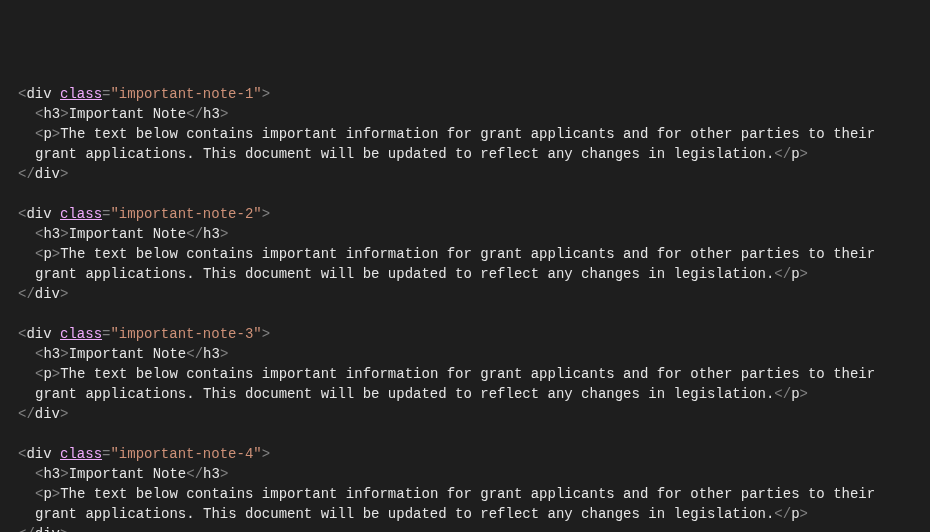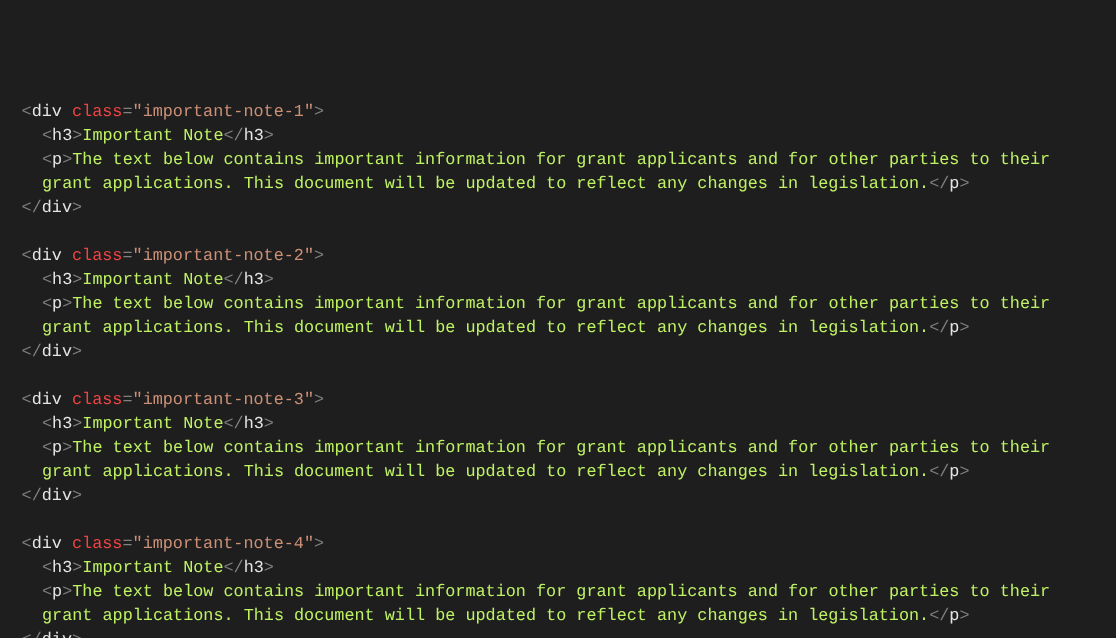--- a/index.html
+++ b/index.html
@@ -14,23 +14,23 @@
     word-wrap: break-word;
     width: 930px;
     height: 532px;
     overflow: hidden;
   }
   .line { display: block; }
   .indent { padding-left: 17px; }
   .wrap { padding-left: 17px; }
   .p  { color: #808080; }   
   .tg { color: #e5e5e5; }   
-  .an { color: #ef4444; }   
+  .an { color: #f0abfc; text-decoration: underline; }   
   .av { color: #ce9178; }   
-  .tx { color: #bef264; }   
+  .tx { color: #e5e5e5; }   
   .blank { height: 20px; }
 </style>
 </head>
 <body>
 
 
 
 <div id="root"><div class="line"><span class="p">&lt;</span><span class="tg">div</span> <span class="an">class</span><span class="p">=</span><span class="av">"important-note-1"</span><span class="p">&gt;</span></div><div class="line indent"><span class="p">&lt;</span><span class="tg">h3</span><span class="p">&gt;</span><span class="tx">Important Note</span><span class="p">&lt;/</span><span class="tg">h3</span><span class="p">&gt;</span></div><div class="line indent"><span class="p">&lt;</span><span class="tg">p</span><span class="p">&gt;</span><span class="tx">The text below contains important information for grant applicants and for other parties to their</span></div><div class="line wrap"><span class="tx">grant applications. This document will be updated to reflect any changes in legislation.</span><span class="p">&lt;/</span><span class="tg">p</span><span class="p">&gt;</span></div><div class="line"><span class="p">&lt;/</span><span class="tg">div</span><span class="p">&gt;</span></div><div class="line blank"></div><div class="line"><span class="p">&lt;</span><span class="tg">div</span> <span class="an">class</span><span class="p">=</span><span class="av">"important-note-2"</span><span class="p">&gt;</span></div><div class="line indent"><span class="p">&lt;</span><span class="tg">h3</span><span class="p">&gt;</span><span class="tx">Important Note</span><span class="p">&lt;/</span><span class="tg">h3</span><span class="p">&gt;</span></div><div class="line indent"><span class="p">&lt;</span><span class="tg">p</span><span class="p">&gt;</span><span class="tx">The text below contains important information for grant applicants and for other parties to their</span></div><div class="line wrap"><span class="tx">grant applications. This document will be updated to reflect any changes in legislation.</span><span class="p">&lt;/</span><span class="tg">p</span><span class="p">&gt;</span></div><div class="line"><span class="p">&lt;/</span><span class="tg">div</span><span class="p">&gt;</span></div><div class="line blank"></div><div class="line"><span class="p">&lt;</span><span class="tg">div</span> <span class="an">class</span><span class="p">=</span><span class="av">"important-note-3"</span><span class="p">&gt;</span></div><div class="line indent"><span class="p">&lt;</span><span class="tg">h3</span><span class="p">&gt;</span><span class="tx">Important Note</span><span class="p">&lt;/</span><span class="tg">h3</span><span class="p">&gt;</span></div><div class="line indent"><span class="p">&lt;</span><span class="tg">p</span><span class="p">&gt;</span><span class="tx">The text below contains important information for grant applicants and for other parties to their</span></div><div class="line wrap"><span class="tx">grant applications. This document will be updated to reflect any changes in legislation.</span><span class="p">&lt;/</span><span class="tg">p</span><span class="p">&gt;</span></div><div class="line"><span class="p">&lt;/</span><span class="tg">div</span><span class="p">&gt;</span></div><div class="line blank"></div><div class="line"><span class="p">&lt;</span><span class="tg">div</span> <span class="an">class</span><span class="p">=</span><span class="av">"important-note-4"</span><span class="p">&gt;</span></div><div class="line indent"><span class="p">&lt;</span><span class="tg">h3</span><span class="p">&gt;</span><span class="tx">Important Note</span><span class="p">&lt;/</span><span class="tg">h3</span><span class="p">&gt;</span></div><div class="line indent"><span class="p">&lt;</span><span class="tg">p</span><span class="p">&gt;</span><span class="tx">The text below contains important information for grant applicants and for other parties to their</span></div><div class="line wrap"><span class="tx">grant applications. This document will be updated to reflect any changes in legislation.</span><span class="p">&lt;/</span><span class="tg">p</span><span class="p">&gt;</span></div><div class="line"><span class="p">&lt;/</span><span class="tg">div</span><span class="p">&gt;</span></div></div>
 
 

